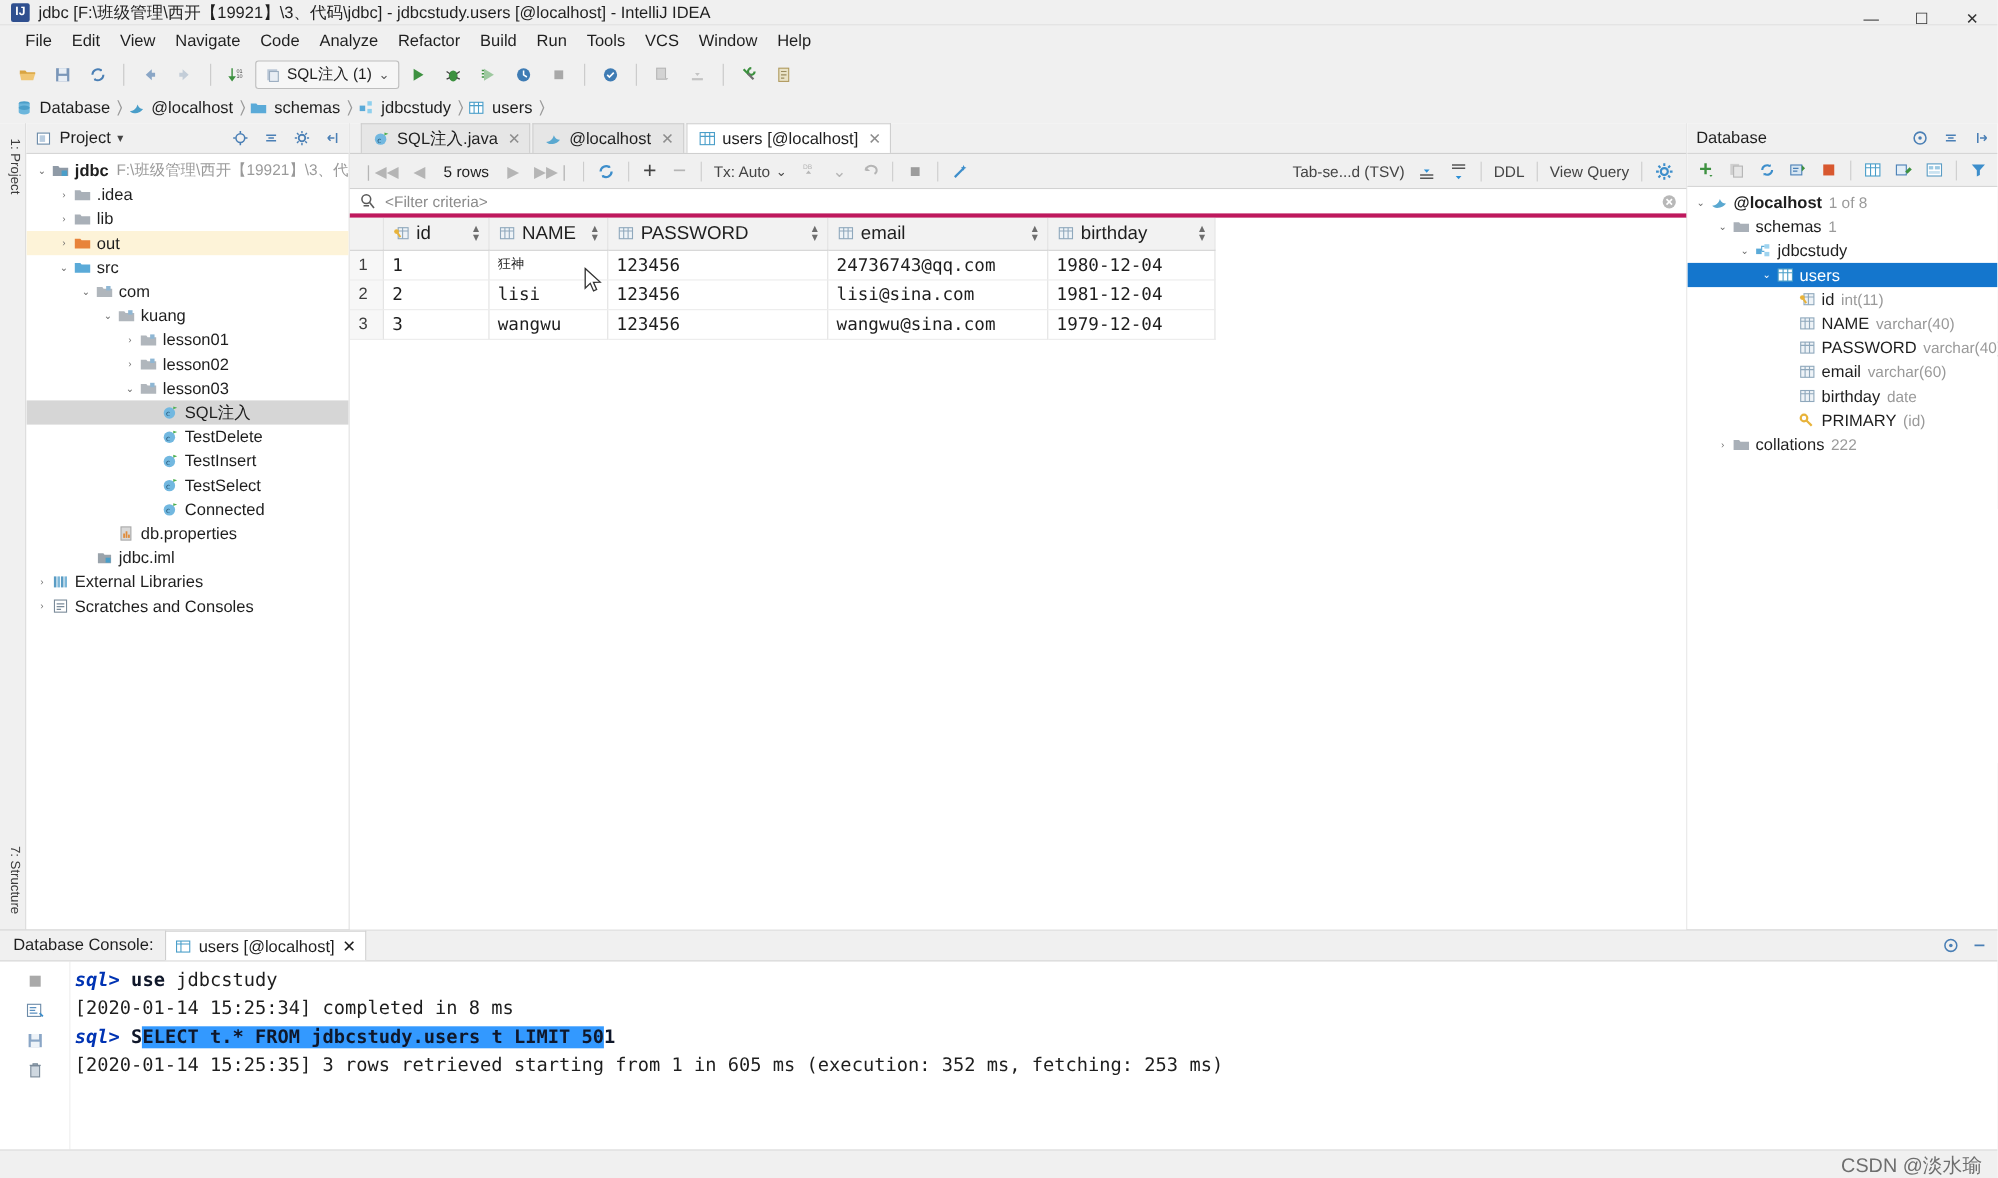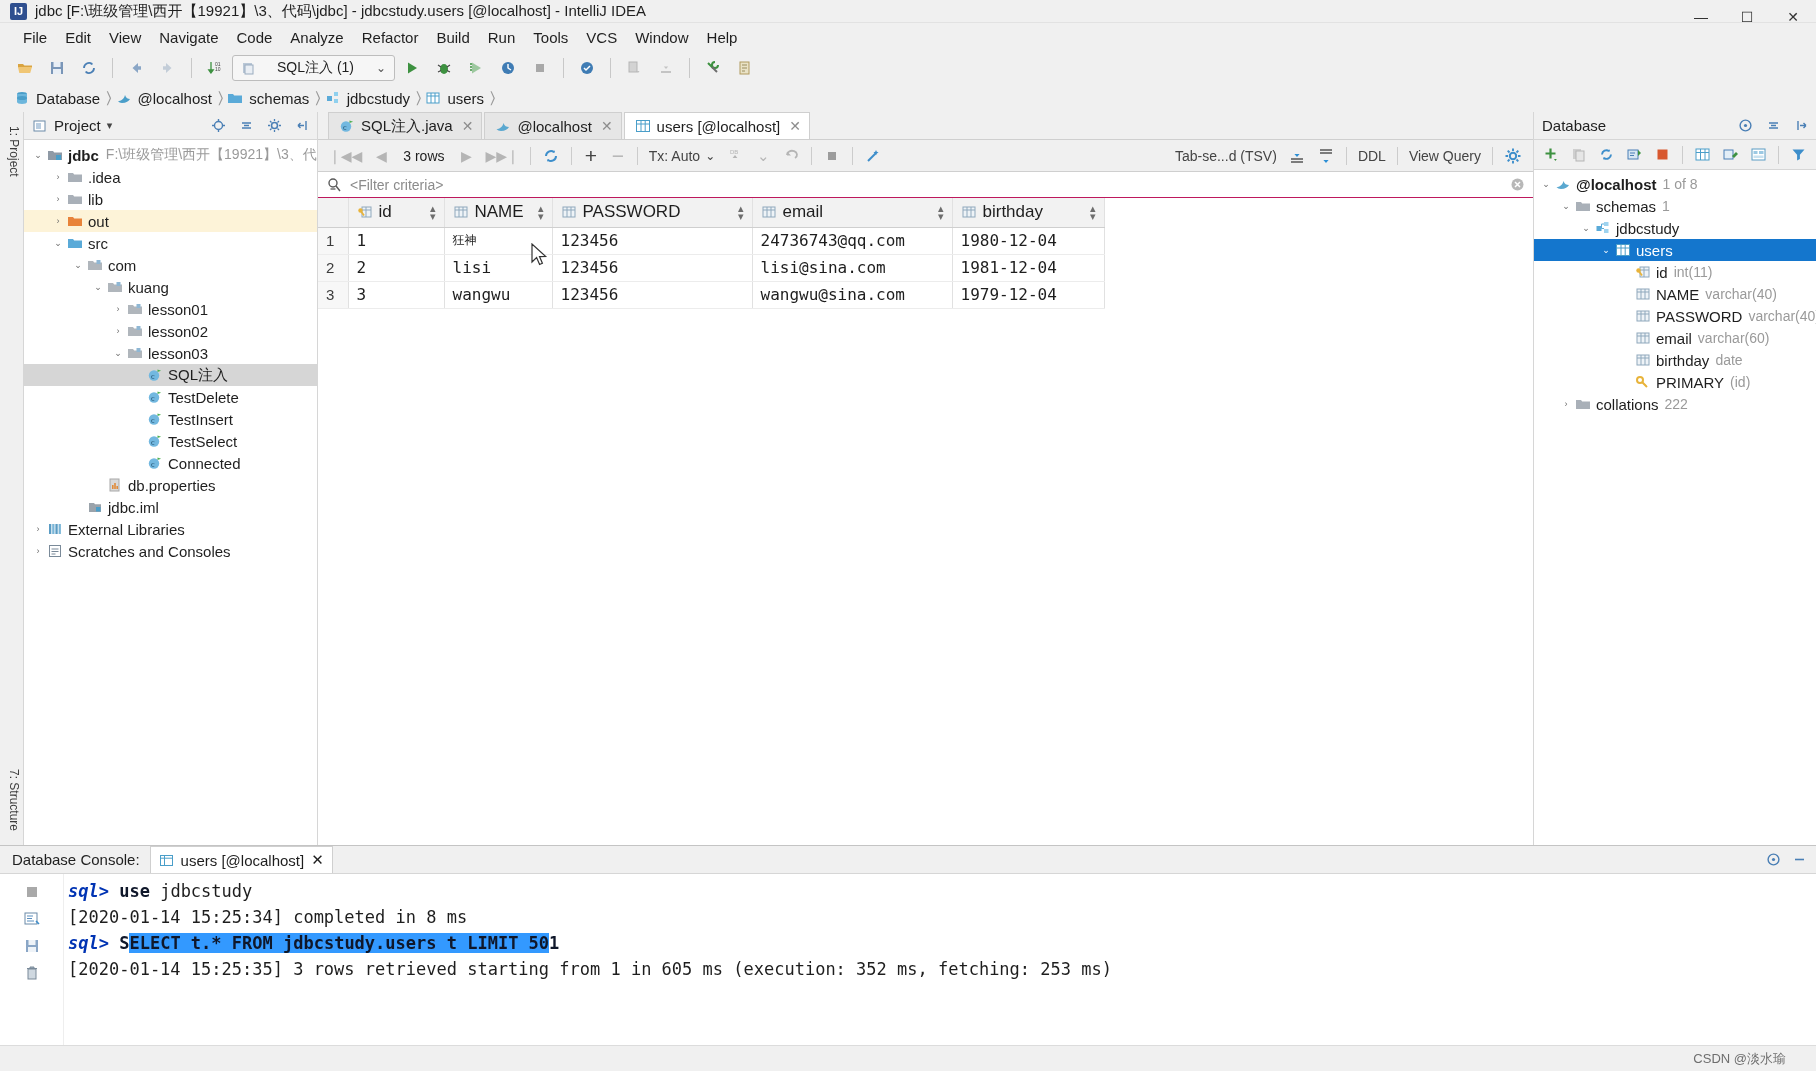--- a/index.html
+++ b/index.html
@@ -33,21 +33,21 @@
   
   .menubar { height:28px; display:flex; align-items:center; padding-left:14px; background:#f0f0f0; }
   .menu-item { padding:3px 9px; font-size:15px; color:#1f1f1f; white-space:nowrap; }
 
   
   .toolbar { height:33px; display:flex; align-items:center; padding-left:10px; background:#f0f0f0; gap:2px; }
   .tb { width:30px; height:26px; display:flex; align-items:center; justify-content:center; }
   .tb svg { display:block; }
   .tbsep { width:1px; height:20px; background:#c8c8c8; margin:0 6px; }
   .runcfg {
-    display:flex; align-items:center; gap:22px; height:26px; padding:0 8px;
+    display:flex; align-items:center; gap:6px; height:26px; padding:0 8px;
     border:1px solid #bdbdbd; border-radius:3px; background:#f6f6f6; font-size:14px;
     white-space:nowrap;
   }
 
   
   .crumbs { height:28px; display:flex; align-items:center; padding-left:14px; background:#f0f0f0; }
   .crumb { display:flex; align-items:center; gap:6px; padding-right:4px; font-size:15px; white-space:nowrap; }
   .crumb-sep { color:#9a9a9a; font-size:16px; margin:0 4px 0 2px; }
 
   
@@ -91,21 +91,21 @@
 
   .gridbar { height:32px; display:flex; align-items:center; background:#f0f0f0;
              border-bottom:1px solid #cfcfcf; padding:0 6px; gap:1px; }
   .gb { height:26px; min-width:26px; padding:0 5px; display:flex; align-items:center;
         justify-content:center; font-size:14px; color:#444; white-space:nowrap; }
   .gb.dim { color:#b5b5b5; }
   .gbsep { width:1px; height:18px; background:#cccccc; margin:0 5px; }
   .gb-rows { font-size:14px; color:#1e1e1e; padding:0 8px; }
 
   .filterbar { height:26px; display:flex; align-items:center; gap:8px; padding:0 8px;
-               background:#fff; border-bottom:1px solid #be185d; }
+               background:#fff; border-bottom:4px solid #be185d; }
   .filter-ph { color:#8b8b8b; font-size:14px; }
 
   
   .gridwrap { flex:1; overflow:hidden; background:#fff; position:relative; }
   table.dg { border-collapse:collapse; table-layout:fixed; }
   table.dg th, table.dg td { border-right:1px solid #e1e1e1; border-bottom:1px solid #ececec;
       padding:0 8px; height:27px; text-align:left; font-weight:normal; }
   table.dg thead th { background:#f2f2f2; border-bottom:1px solid #cfcfcf; height:29px;
       font-size:17px; color:#1e1e1e; }
   .th-in { display:flex; align-items:center; gap:6px; }
@@ -140,22 +140,22 @@
           padding-top:6px; gap:3px; background:#fff; border-right:1px solid #eee; }
   .cg-ic { width:26px; height:24px; display:flex; align-items:center; justify-content:center; }
   .clog { flex:1; font-family:"DejaVu Sans Mono", monospace; font-size:17px; line-height:26px;
           padding:4px 0 0 4px; overflow:hidden; white-space:nowrap; }
   .clog .kw { color:#0f172a; font-weight:bold; }
   .clog .sqlp { color:#0033b3; font-style:italic; font-weight:bold; }
   .sel-hl { background:#3399ff; color:#ffffff; }
 
   
   .statusbar { height:26px; display:flex; align-items:center; justify-content:flex-end;
-               padding-right:30px; background:#f0f0f0; border-top:1px solid #dcdcdc;
-               font-size:13px; color:#6e6e6e; }
+               padding-right:14px; background:#f0f0f0; border-top:1px solid #dcdcdc;
+               font-size:18px; color:#6e6e6e; }
   .cursor { position:absolute; pointer-events:none; }
 </style>
 </head>
 <body>
 
 <div class="win">
 
   <div class="titlebar">
     <div class="title-ico">IJ</div>
     <div class="title-text">jdbc [F:\班级管理\西开【19921】\3、代码\jdbc] - jdbcstudy.users [@localhost] - IntelliJ IDEA</div>
@@ -600,21 +600,21 @@
               <path d="M1.5 6h13M6 2.5v11M10.2 2.5v11" stroke="#4a9ec9"></path>
             </svg>
             <span>users [@localhost]</span>
             <span class="x">✕</span>
           </div>
         </div>
 
       <div class="gridbar">
         <div class="gb dim">❘◀◀</div>
         <div class="gb dim">◀</div>
-        <div class="gb-rows">3 rows</div>
+        <div class="gb-rows">5 rows</div>
         <div class="gb dim">▶</div>
         <div class="gb dim">▶▶❘</div>
         <div class="gbsep"></div>
         <div class="gb">
           <svg width="18" height="18" viewBox="0 0 18 18">
               <path d="M4 9a5 5 0 018-4M14 9a5 5 0 01-8 4" stroke="#3d8ecb" stroke-width="2" fill="none"></path>
               <path d="M12.4 3.3l0.6 2.3-2.3 0.1z" fill="#3d8ecb"></path>
               <path d="M5.6 14.7l-0.6-2.3 2.3-0.1z" fill="#3d8ecb"></path>
             </svg>
         </div>

